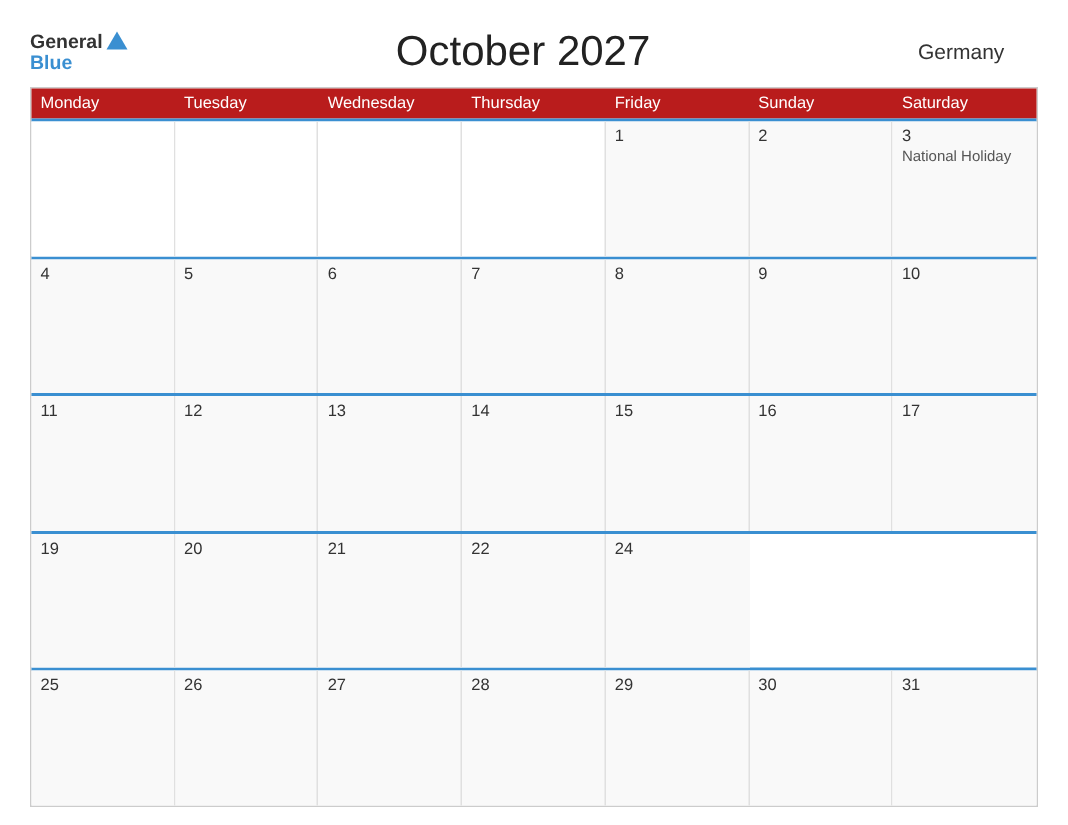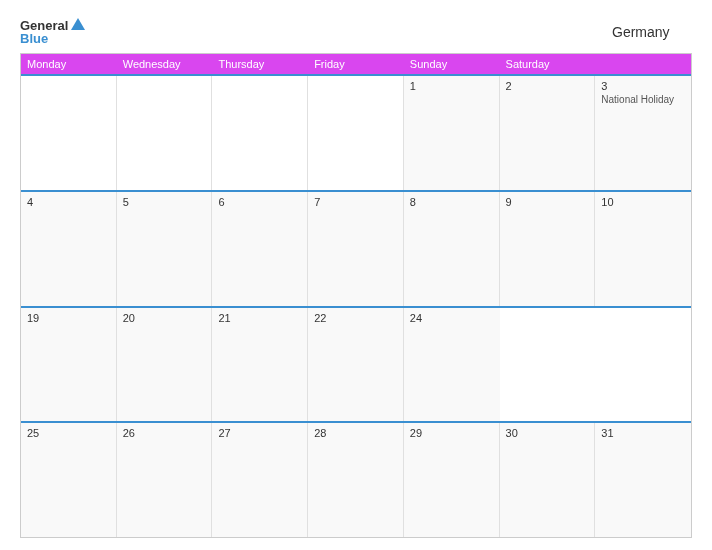--- a/index.html
+++ b/index.html
@@ -69,21 +69,21 @@
     
     .calendar {
       flex: 1;
       display: flex;
       flex-direction: column;
       border: 1px solid #ccc;
     }
     .day-headers {
       display: grid;
       grid-template-columns: repeat(7, 1fr);
-      background: #d946ef;
+      background: #b91c1c;
     }
     .day-header {
       color: #fff;
       font-size: 11px;
       padding: 4px 6px;
       font-weight: normal;
     }
     .weeks {
       flex: 1;
       display: flex;
@@ -129,26 +129,28 @@
 <div class="page">
 
   <div class="header">
     <div class="logo">
       <div class="logo-top">
         <span class="logo-general">General</span>
         <div class="logo-triangle"></div>
       </div>
       <span class="logo-blue">Blue</span>
     </div>
+    <div class="title">October 2027</div>
     <div class="country">Germany</div>
   </div>
 
   <div class="calendar">
     <div class="day-headers">
     <div class="day-header">Monday</div>
+        <div class="day-header">Tuesday</div>
         <div class="day-header">Wednesday</div>
         <div class="day-header">Thursday</div>
         <div class="day-header">Friday</div>
         <div class="day-header">Sunday</div>
         <div class="day-header">Saturday</div>
       </div>
     <div class="weeks">
     <div class="week">
           <div class="day-cell empty"></div>
           <div class="day-cell empty"></div>
@@ -183,20 +185,43 @@
           </div>
           <div class="day-cell">
             <span class="day-number">9</span>
           </div>
           <div class="day-cell">
             <span class="day-number">10</span>
           </div>
         </div>
         <div class="week">
           <div class="day-cell">
+            <span class="day-number">11</span>
+          </div>
+          <div class="day-cell">
+            <span class="day-number">12</span>
+          </div>
+          <div class="day-cell">
+            <span class="day-number">13</span>
+          </div>
+          <div class="day-cell">
+            <span class="day-number">14</span>
+          </div>
+          <div class="day-cell">
+            <span class="day-number">15</span>
+          </div>
+          <div class="day-cell">
+            <span class="day-number">16</span>
+          </div>
+          <div class="day-cell">
+            <span class="day-number">17</span>
+          </div>
+        </div>
+        <div class="week">
+          <div class="day-cell">
             <span class="day-number">19</span>
           </div>
           <div class="day-cell">
             <span class="day-number">20</span>
           </div>
           <div class="day-cell">
             <span class="day-number">21</span>
           </div>
           <div class="day-cell">
             <span class="day-number">22</span>

